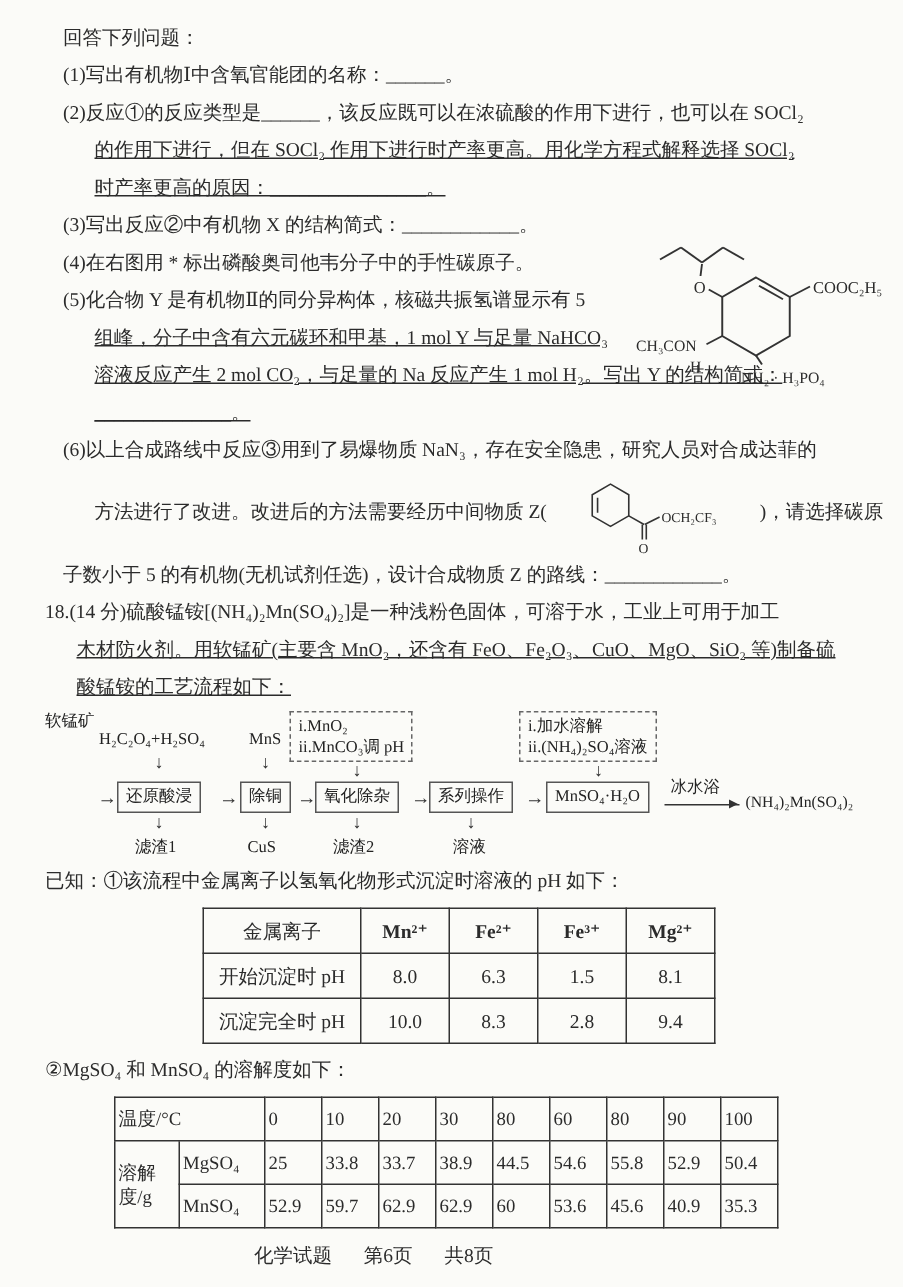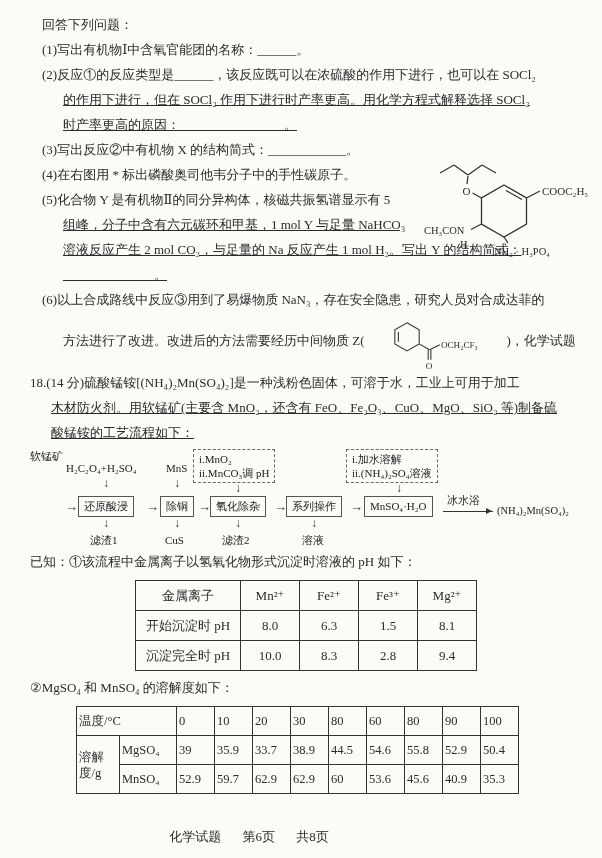--- a/index.html
+++ b/index.html
@@ -28,21 +28,21 @@
   .farr{position:absolute;font-size:13px;line-height:12px;color:#333;}
   .fdown{position:absolute;font-size:12px;line-height:12px;color:#333;}
   .harrow{position:absolute;width:50px;border-top:1.2px solid #333;}
   .harrow:after{content:"";position:absolute;right:-2px;top:-4px;border:3.5px solid transparent;border-left:6px solid #333;}
 
   
   table{border-collapse:collapse;}
   .t1{margin:6px 0 4px 105px;border:1.6px solid #333;font-size:13px;}
   .t1 td{border:1px solid #333;text-align:center;height:29px;padding:0 4px;}
   .t1 .c0{width:96px;}
-  .t1 .c{width:50px;}
+  .t1 .c{width:50px;font-weight:bold;}
   .t2{margin:6px 0 0 46px;border:1.6px solid #333;font-size:12.5px;}
   .t2 td{border:1px solid #333;height:28px;padding:0 2px;}
   .t2 .g{width:38px;line-height:16px;}
   .t2 .n{width:52px;}
   .t2 .v{width:33px;}
   .grp span{display:block;}
 
   .footer{position:absolute;left:0;width:498px;bottom:12px;text-align:center;font-size:13px;}
   .footer span{margin:0 9px;}
 </style>
@@ -70,23 +70,24 @@
       <svg width="138" height="58" viewBox="0 0 138 70">
         <path d="M34,13 L48.7,21.5 L48.7,38.5 L34,47 L19.3,38.5 L19.3,21.5 Z" fill="none" stroke="#333" stroke-width="1.3"></path>
         <line x1="23.6" y1="24" x2="23.6" y2="36" stroke="#333" stroke-width="1.3"></line>
         <line x1="48.7" y1="38.5" x2="61" y2="45.5" stroke="#333" stroke-width="1.3"></line>
         <line x1="59.6" y1="45.5" x2="59.6" y2="57.5" stroke="#333" stroke-width="1.3"></line>
         <line x1="62.8" y1="45.5" x2="62.8" y2="57.5" stroke="#333" stroke-width="1.3"></line>
         <text x="56.5" y="68.5" font-size="11">O</text>
         <line x1="61.5" y1="45.5" x2="73.5" y2="39.5" stroke="#333" stroke-width="1.3"></line>
         <text x="75" y="43.5" font-size="11">OCH₂CF₃</text>
       </svg>
-      <span>)，化学试题</span>
+      <span>)，请选择碳原</span>
     </div>
 
+    <div class="line">子数小于 5 的有机物(无机试剂任选)，设计合成物质 Z 的路线：____________。</div>
   </div>
 
   <svg class="oselt" width="172" height="112" viewBox="0 0 172 112">
     <path d="M80,37 L102.5,50 L102.5,76 L80,89 L57.5,76 L57.5,50 Z" fill="none" stroke="#333" stroke-width="1.3"></path>
     <line x1="82" y1="42.5" x2="98" y2="51.5" stroke="#333" stroke-width="1.3"></line>
     <line x1="102.5" y1="50" x2="116" y2="43" stroke="#333" stroke-width="1.3"></line>
     <text x="118" y="47" font-size="11">COOC₂H₅</text>
     <line x1="57.5" y1="50" x2="48.5" y2="45" stroke="#333" stroke-width="1.3"></line>
     <text x="38.5" y="47" font-size="11">O</text>
     <line x1="43" y1="36" x2="44" y2="28" stroke="#333" stroke-width="1.3"></line>
@@ -192,22 +193,22 @@
         <td class="v">80</td>
         <td class="v">90</td>
         <td class="v">100</td>
       </tr>
       <tr>
         <td class="g grp" rowspan="2">
           <span>溶解</span>
           <span>度/g</span>
         </td>
         <td class="n">MgSO₄</td>
-        <td class="v">39</td>
-        <td class="v">35.9</td>
+        <td class="v">25</td>
+        <td class="v">33.8</td>
         <td class="v">33.7</td>
         <td class="v">38.9</td>
         <td class="v">44.5</td>
         <td class="v">54.6</td>
         <td class="v">55.8</td>
         <td class="v">52.9</td>
         <td class="v">50.4</td>
       </tr>
       <tr>
         <td class="n">MnSO₄</td>

